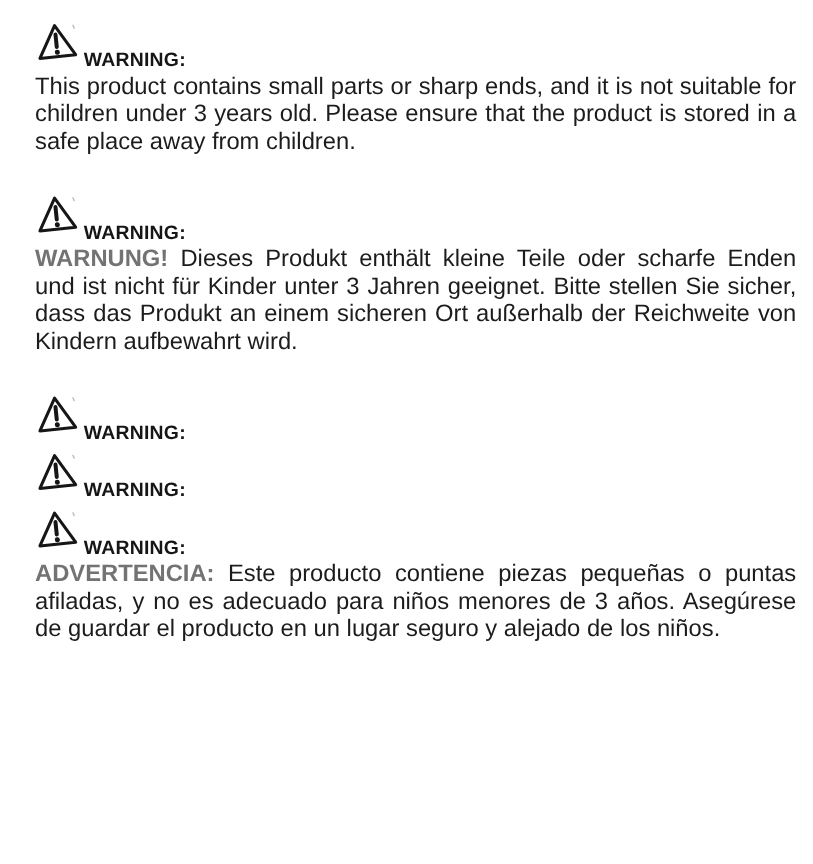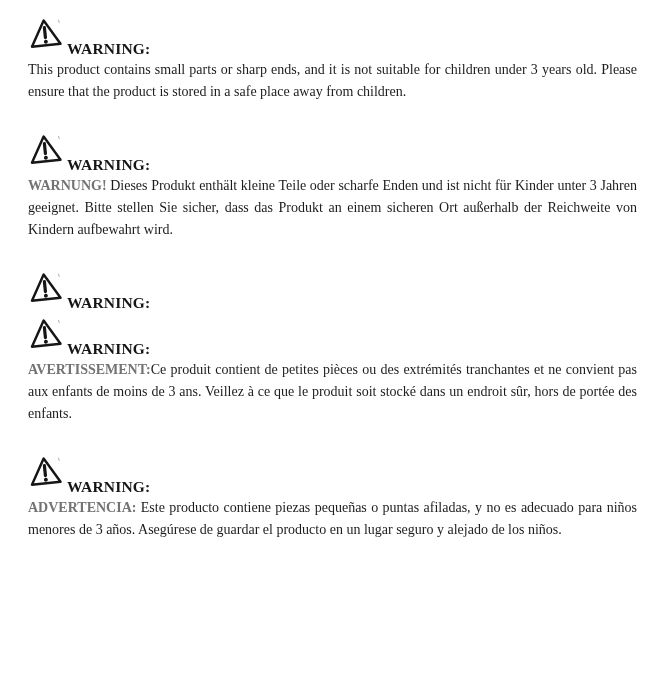--- a/index.html
+++ b/index.html
@@ -6,21 +6,21 @@
     margin: 0;
     padding: 0;
     background: #ffffff;
   }
   .page {
     position: relative;
     width: 650px;
     height: 641px;
     overflow: hidden;
     background: #ffffff;
-    font-family: Liberation Serif, serif;
+    font-family: Liberation Sans, sans-serif;
     color: #1c1c1c;
     box-sizing: border-box;
     padding: 13px 13px 0 28px;
   }
   .warn-section {
     margin: 0;
   }
   .warn-header {
     display: flex;
     align-items: flex-end;
@@ -43,21 +43,21 @@
     font-weight: 700;
     font-size: 15.5px;
     letter-spacing: 0.2px;
     margin-left: 5px;
     margin-bottom: -6px;
     line-height: 1;
     color: #161616;
   }
   .warn-body {
     margin: 0 0 26px 0;
-    font-size: 14px;
+    font-size: 19px;
     line-height: 22px;
     text-align: justify;
     color: #1c1c1c;
   }
   .warn-body .lead {
     font-weight: 700;
     color: #737373;
   }
   .warn-section:last-child .warn-body {
     margin-bottom: 13px;
@@ -117,21 +117,20 @@
       <span class="warn-icon">
         <svg viewBox="0 0 36 34" fill="none" xmlns="http://www.w3.org/2000/svg">
           <path d="M18 3.2 L33.2 29.5 L2.8 29.5 Z" stroke="#161616" stroke-width="2.6" stroke-linejoin="round" fill="none"></path>
           <path d="M18 10.8 L18 21.3" stroke="#161616" stroke-width="3.4" stroke-linecap="round"></path>
           <circle cx="18" cy="25.8" r="2.1" fill="#161616"></circle>
           <path d="M33.5 4.5 L34.3 7" stroke="#bdbdbd" stroke-width="1.2" stroke-linecap="round"></path>
         </svg>
       </span>
       <span class="warn-title">WARNING:</span>
     </div>
-    <p class="warn-body"><strong class="lead">AVERTISSEMENT:</strong><span>Ce produit contient de petites pièces ou des extrémités tranchantes et ne convient pas aux enfants de moins de 3 ans. Veillez à ce que le produit soit stocké dans un endroit sûr, hors de portée des enfants.</span></p>
   </section>
 
   <section class="warn-section">
     <div class="warn-header">
       <span class="warn-icon">
         <svg viewBox="0 0 36 34" fill="none" xmlns="http://www.w3.org/2000/svg">
           <path d="M18 3.2 L33.2 29.5 L2.8 29.5 Z" stroke="#161616" stroke-width="2.6" stroke-linejoin="round" fill="none"></path>
           <path d="M18 10.8 L18 21.3" stroke="#161616" stroke-width="3.4" stroke-linecap="round"></path>
           <circle cx="18" cy="25.8" r="2.1" fill="#161616"></circle>
           <path d="M33.5 4.5 L34.3 7" stroke="#bdbdbd" stroke-width="1.2" stroke-linecap="round"></path>

